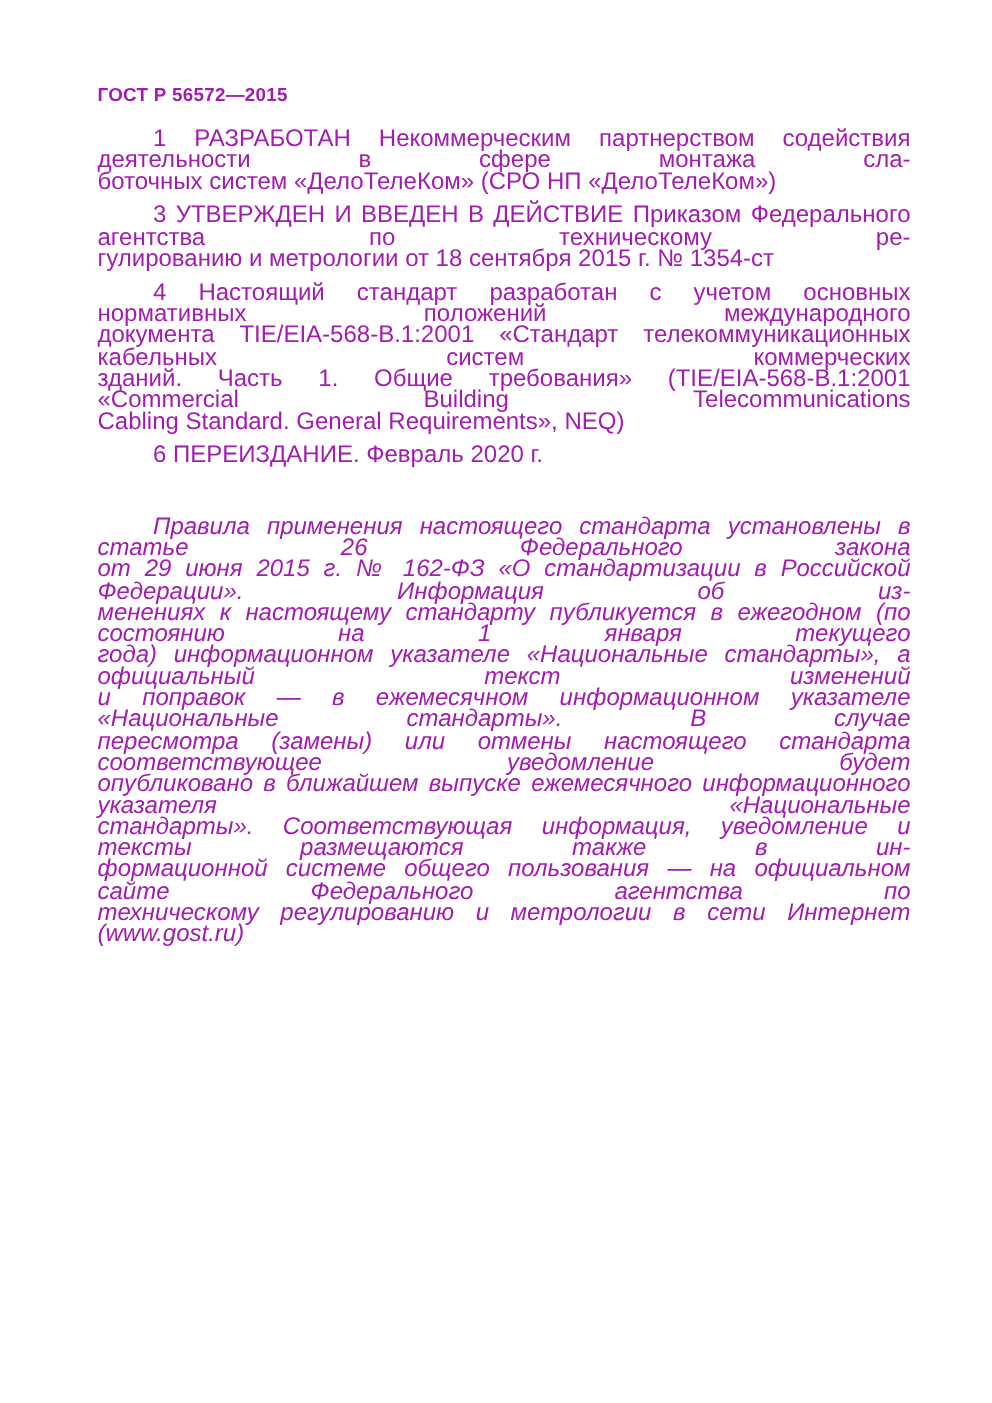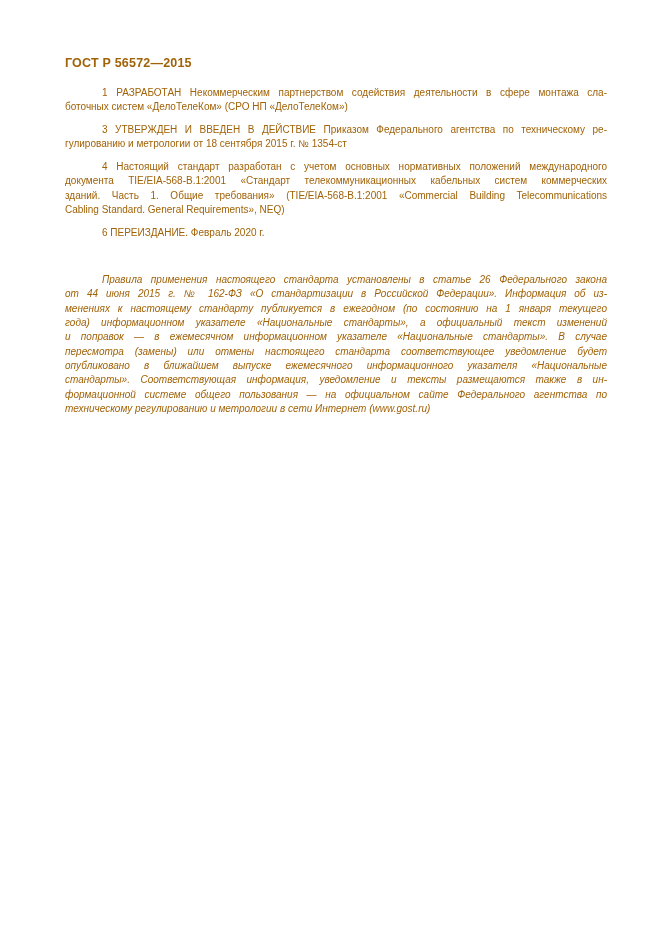--- a/index.html
+++ b/index.html
@@ -1,21 +1,21 @@
 <!DOCTYPE html>
 <html lang="ru"><head>
 <meta charset="utf-8">
 <style>
   html, body { margin: 0; padding: 0; background: #ffffff; }
   .page {
     position: relative;
     width: 661px;
     height: 935px;
     background: #ffffff;
-    color: #a16207;
+    color: #a21caf;
     font-family: "Liberation Sans", sans-serif;
     overflow: hidden;
     box-sizing: border-box;
   }
   .content {
     padding: 56px 54px 0 65px; 
   }
   .doc-code {
     font-weight: bold;
     font-size: 12.5px;
@@ -25,21 +25,21 @@
   .title {
     margin: 19px 0 0 0;
     font-weight: bold;
     font-size: 15px;
     line-height: 18px;
     text-align: center;
   }
   .paras { margin-top: 15px; }
   .para {
     margin: 0 0 8.5px 0;
-    font-size: 10px;
+    font-size: 16px;
     line-height: 14.3px;
   }
   .ln { display: block; text-align: justify; text-align-last: left; }
   .ln.j { text-align-last: justify; }
   .ln.first { text-indent: 37px; }
   .legal {
     margin-top: 33px;
     font-style: italic;
   }
 </style>
@@ -74,21 +74,21 @@
 
 
       <p class="para">
         <span class="ln first">6 ПЕРЕИЗДАНИЕ. Февраль 2020 г.</span>
       </p>
 
     </div>
 
     <p class="para legal">
       <span class="ln first j">Правила применения настоящего стандарта установлены в статье 26 Федерального закона</span>
-      <span class="ln j">от 44 июня 2015 г. № 162-ФЗ «О стандартизации в Российской Федерации». Информация об из-</span>
+      <span class="ln j">от 29 июня 2015 г. № 162-ФЗ «О стандартизации в Российской Федерации». Информация об из-</span>
       <span class="ln j">менениях к настоящему стандарту публикуется в ежегодном (по состоянию на 1 января текущего</span>
       <span class="ln j">года) информационном указателе «Национальные стандарты», а официальный текст изменений</span>
       <span class="ln j">и поправок — в ежемесячном информационном указателе «Национальные стандарты». В случае</span>
       <span class="ln j">пересмотра (замены) или отмены настоящего стандарта соответствующее уведомление будет</span>
       <span class="ln j">опубликовано в ближайшем выпуске ежемесячного информационного указателя «Национальные</span>
       <span class="ln j">стандарты». Соответствующая информация, уведомление и тексты размещаются также в ин-</span>
       <span class="ln j">формационной системе общего пользования — на официальном сайте Федерального агентства по</span>
       <span class="ln">техническому регулированию и метрологии в сети Интернет (www.gost.ru)</span>
     </p>
 

